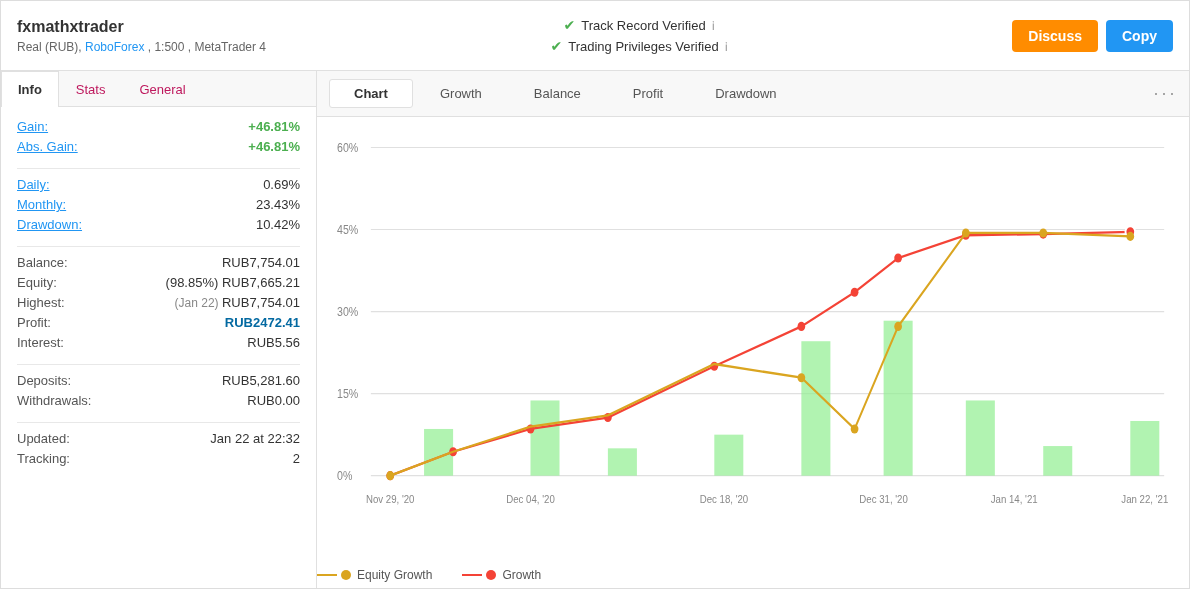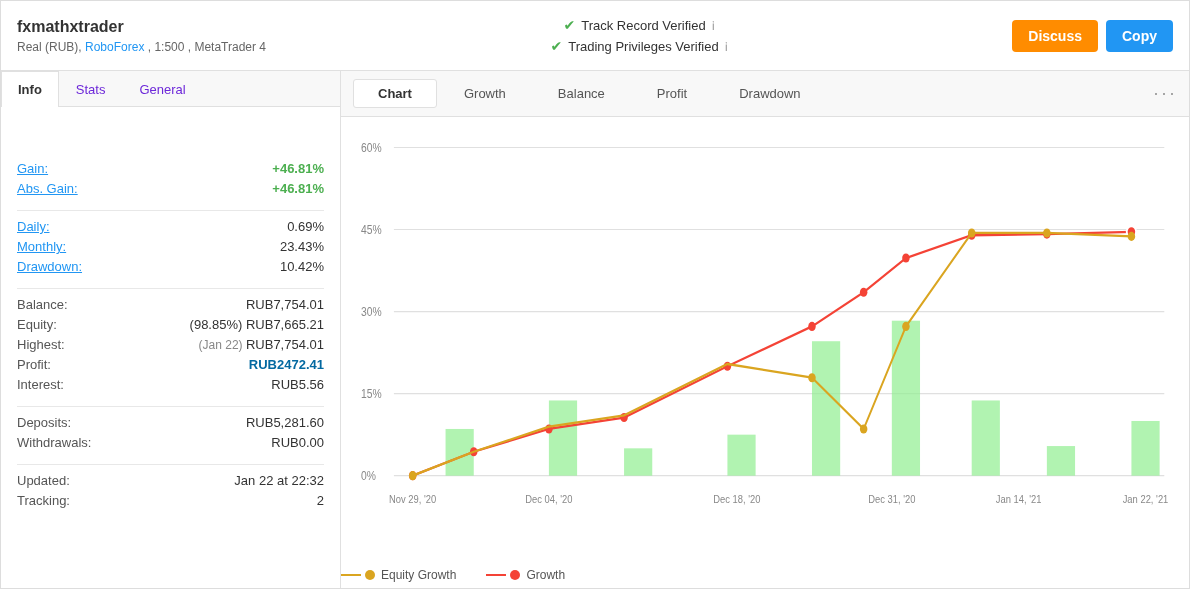--- a/index.html
+++ b/index.html
@@ -18,23 +18,23 @@
     .check-icon { color: #4CAF50; font-size: 14px; }
     .info-icon { color: #999; font-size: 12px; cursor: pointer; }
     .header-right { flex: 0 0 auto; display: flex; gap: 8px; }
     .btn-discuss { background: #FF8C00; color: #fff; border: none; padding: 8px 16px; border-radius: 4px; cursor: pointer; font-size: 14px; font-weight: bold; }
     .btn-copy { background: #2196F3; color: #fff; border: none; padding: 8px 16px; border-radius: 4px; cursor: pointer; font-size: 14px; font-weight: bold; }
     
     
     .main { display: flex; flex: 1; overflow: hidden; }
     
     
-    .left-panel { width: 340px; border-right: 1px solid #e0e0e0; display: flex; flex-direction: column; gap: 42px; }
+    .left-panel { width: 316px; border-right: 1px solid #e0e0e0; display: flex; flex-direction: column; }
     .tabs { display: flex; border-bottom: 1px solid #e0e0e0; background: #f8f8f8; }
-    .tab { padding: 10px 16px; cursor: pointer; font-size: 13px; color: #6d28d9; border: 1px solid transparent; border-bottom: none; margin-bottom: -1px; }
+    .tab { padding: 10px 16px; cursor: pointer; font-size: 13px; color: #be185d; border: 1px solid transparent; border-bottom: none; margin-bottom: -1px; }
     .tab.active { background: #fff; border-color: #e0e0e0; border-bottom-color: #fff; color: #333; font-weight: bold; }
     
     .stats-panel { padding: 12px 16px; flex: 1; overflow-y: auto; }
     .stat-group { margin-bottom: 14px; }
     .stat-row { display: flex; justify-content: space-between; align-items: center; margin-bottom: 5px; }
     .stat-label { color: #555; }
     .stat-label.link { color: #2196F3; text-decoration: underline; cursor: pointer; }
     .stat-value { color: #333; }
     .stat-value.green { color: #4CAF50; font-weight: bold; }
     .stat-value.teal { color: #0369a1; font-weight: bold; }

